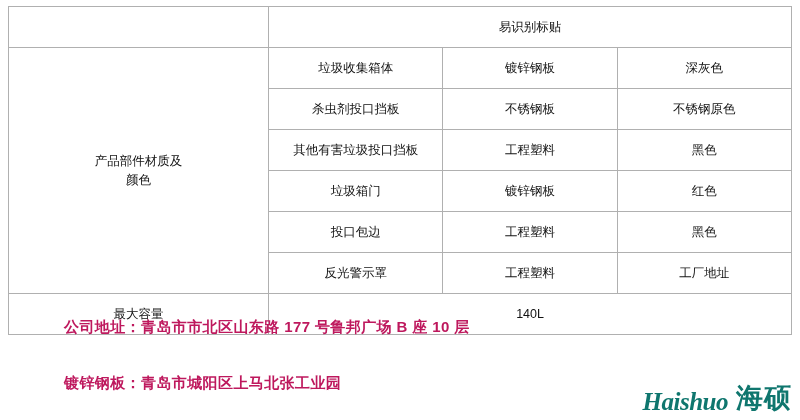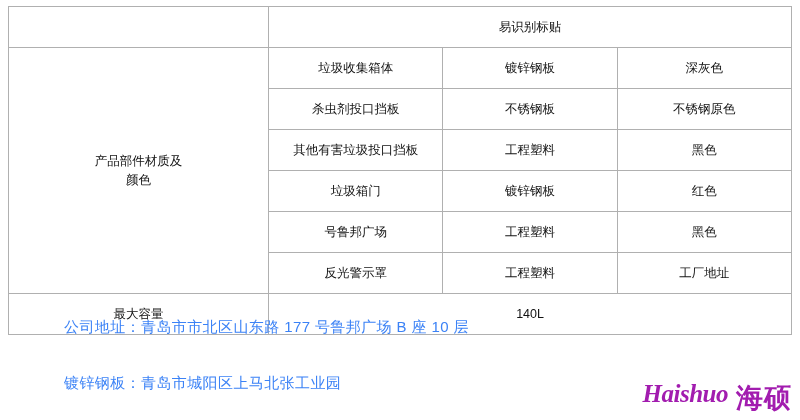--- a/index.html
+++ b/index.html
@@ -52,33 +52,34 @@
   }
   .label-cell {
     font-size: 12.5px;
   }
   .label-cell .l1 { display: block; }
   .label-cell .l2 { display: block; text-align: center; }
   .addr {
     position: absolute;
     left: 64px;
     font-size: 15px;
-    color: #3b82f6;
+    color: #be185d;
     letter-spacing: 0.4px;
     white-space: nowrap;
+    font-weight: bold;
   }
   .addr.company { top: 318px; }
   .addr.factory { top: 374px; }
   .logo {
     position: absolute;
     right: 8px;
     bottom: 4px;
     display: flex;
-    align-items: flex-start;
-    color: #a21caf;
+    align-items: flex-end;
+    color: #0f766e;
     font-weight: bold;
   }
   .logo .en {
     font-size: 25px;
     font-style: italic;
     letter-spacing: -0.5px;
     margin-right: 8px;
     font-family: "Liberation Serif", serif;
   }
   .logo .cn {
@@ -120,21 +121,21 @@
         <td class="col-color">黑色</td>
       </tr>
 
       <tr>
         <td class="col-part">垃圾箱门</td>
         <td class="col-mat">镀锌钢板</td>
         <td class="col-color">红色</td>
       </tr>
 
       <tr>
-        <td class="col-part">号鲁邦广场</td>
+        <td class="col-part">投口包边</td>
         <td class="col-mat">工程塑料</td>
         <td class="col-color">黑色</td>
       </tr>
 
       <tr>
         <td class="col-part">反光警示罩</td>
         <td class="col-mat">工程塑料</td>
         <td class="col-color">工厂地址</td>
       </tr>
 

